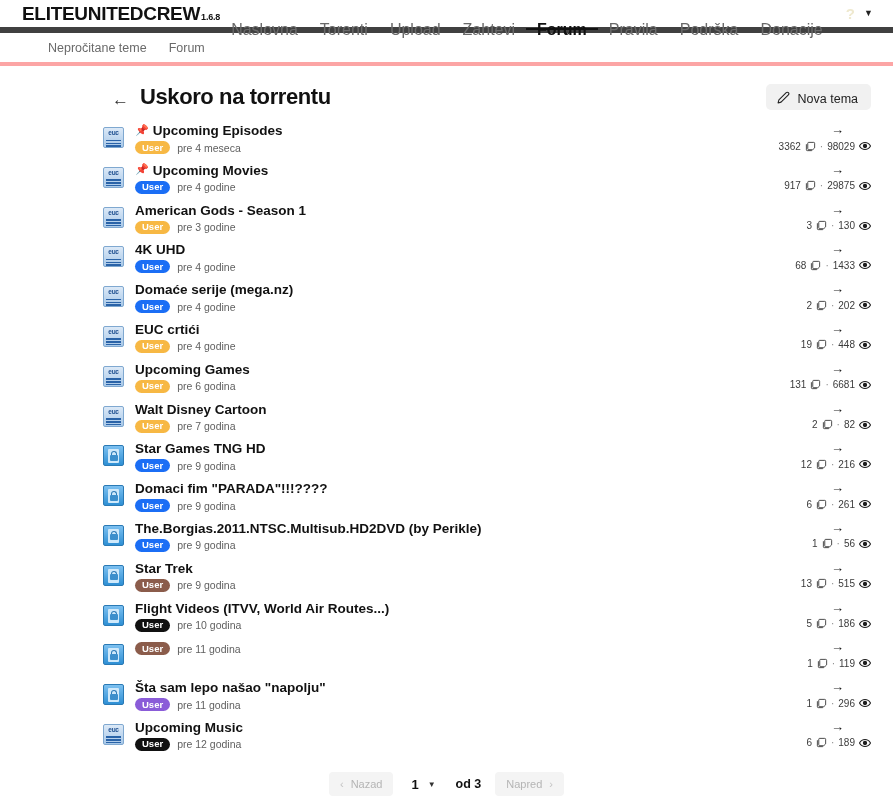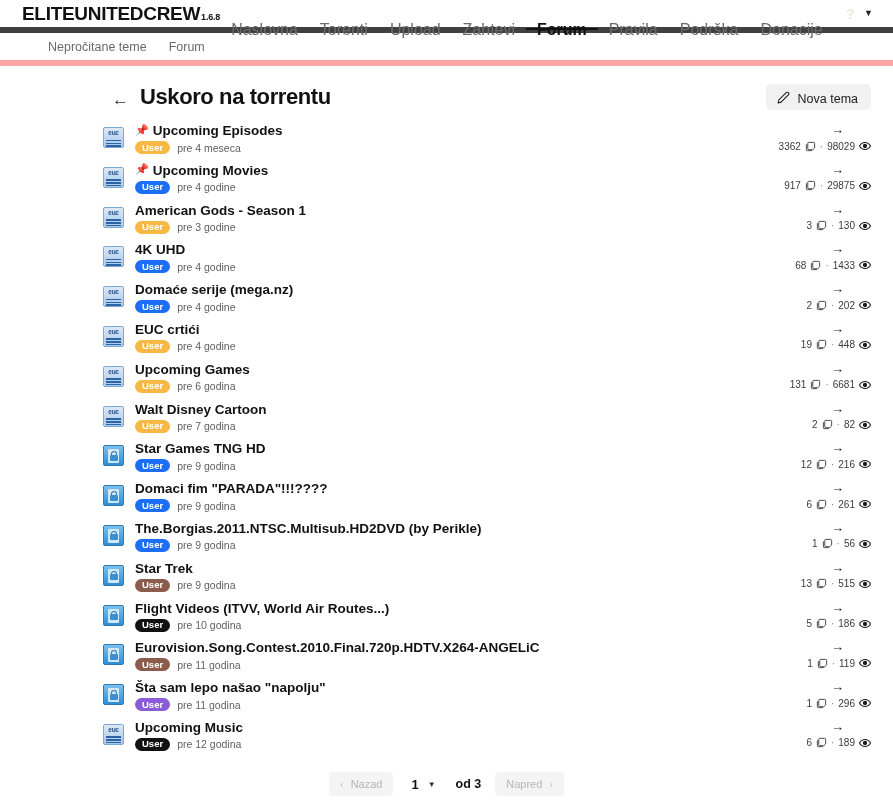--- a/index.html
+++ b/index.html
@@ -72,21 +72,21 @@
     cursor: pointer;
     line-height: 33px;
   }
 
   
   .subbar {
     height: 33px;
     display: flex;
     align-items: center;
     padding-left: 48px;
-    border-bottom: 6px solid #fca5a5;
+    border-bottom: 4px solid #fca5a5;
     background: #fff;
   }
   .subbar .subitem {
     font-size: 12.5px;
     color: #6a6a6a;
     margin-right: 22px;
     cursor: pointer;
     white-space: nowrap;
   }
 
@@ -821,23 +821,20 @@
         </div>
       </div>
     </div>
     <div class="row">
       <div class="avatar lock">
         <span class="inner"></span>
         <span class="shack"></span>
         <span class="body"></span>
       </div>
       <div class="rowmain">
-        <div class="threadtitle">
-          <span>Eurovision.Song.Contest.2010.Final.720p.HDTV.X264-ANGELiC</span>
-        </div>
         <div class="metarow">
           <span class="badge" style="background: rgb(139, 92, 75);">User</span>
           <span class="when">pre 11 godina</span>
         </div>
       </div>
       <div class="rowstats">
         <div class="lastarrow">→</div>
         <div class="statline">
           <span>1</span>
           <span>

